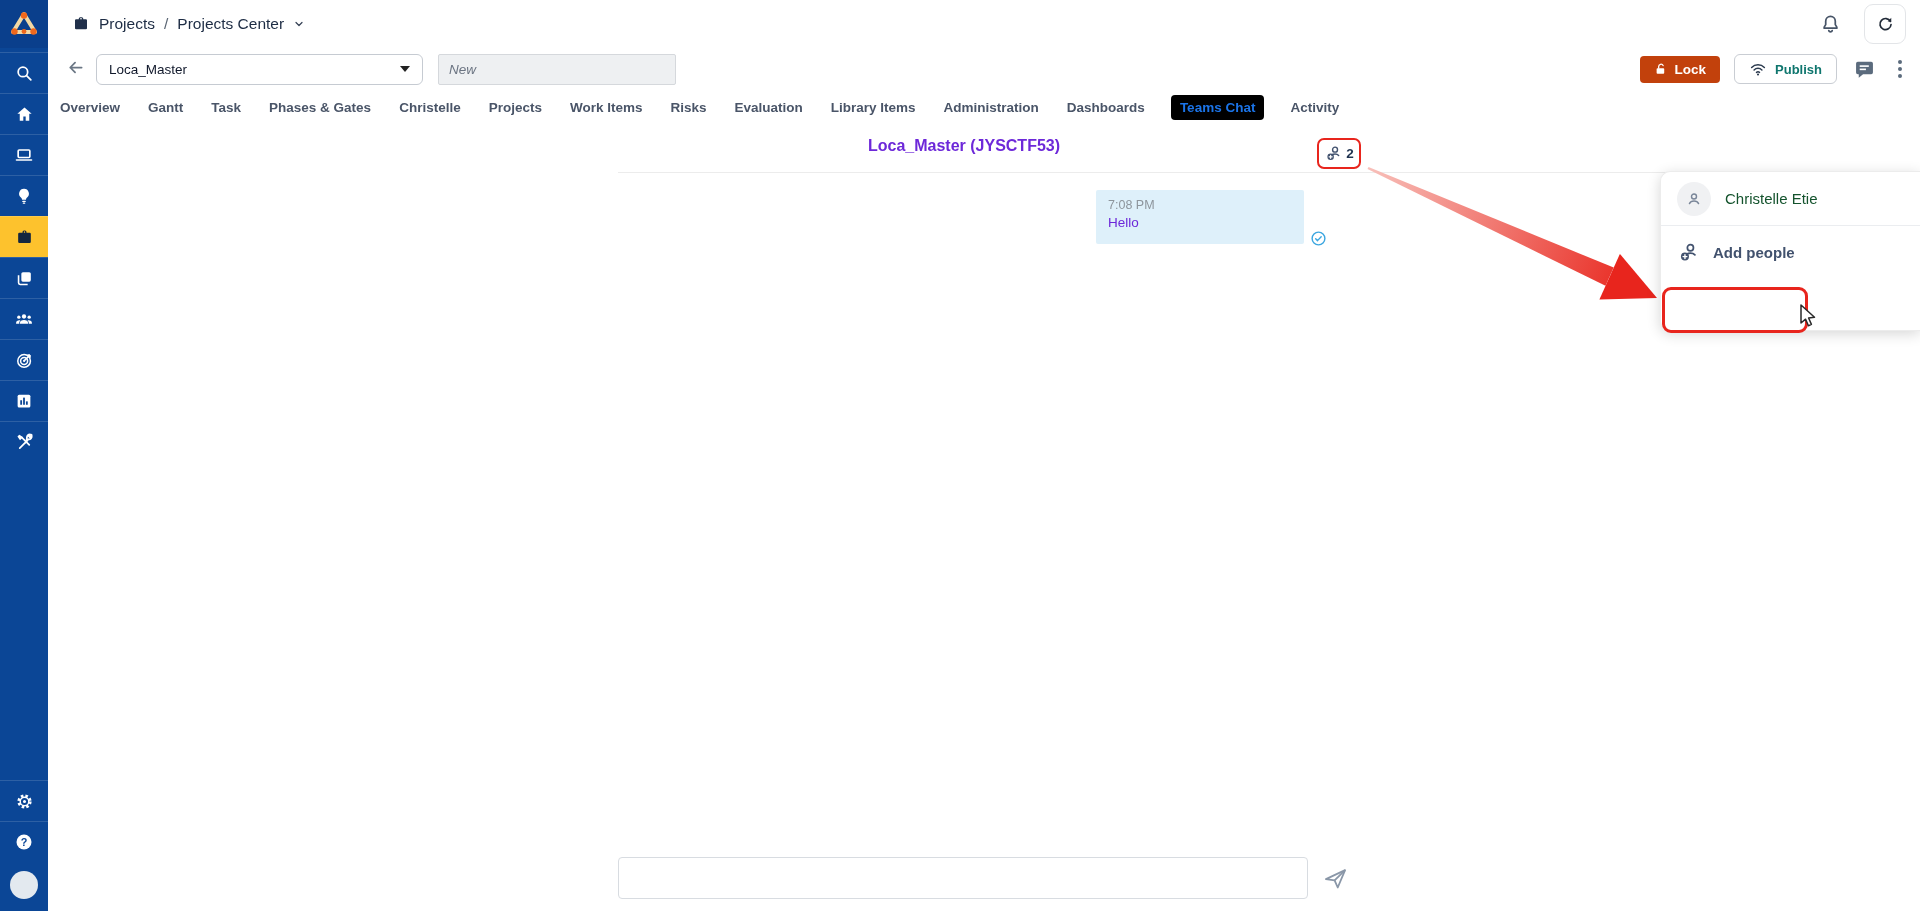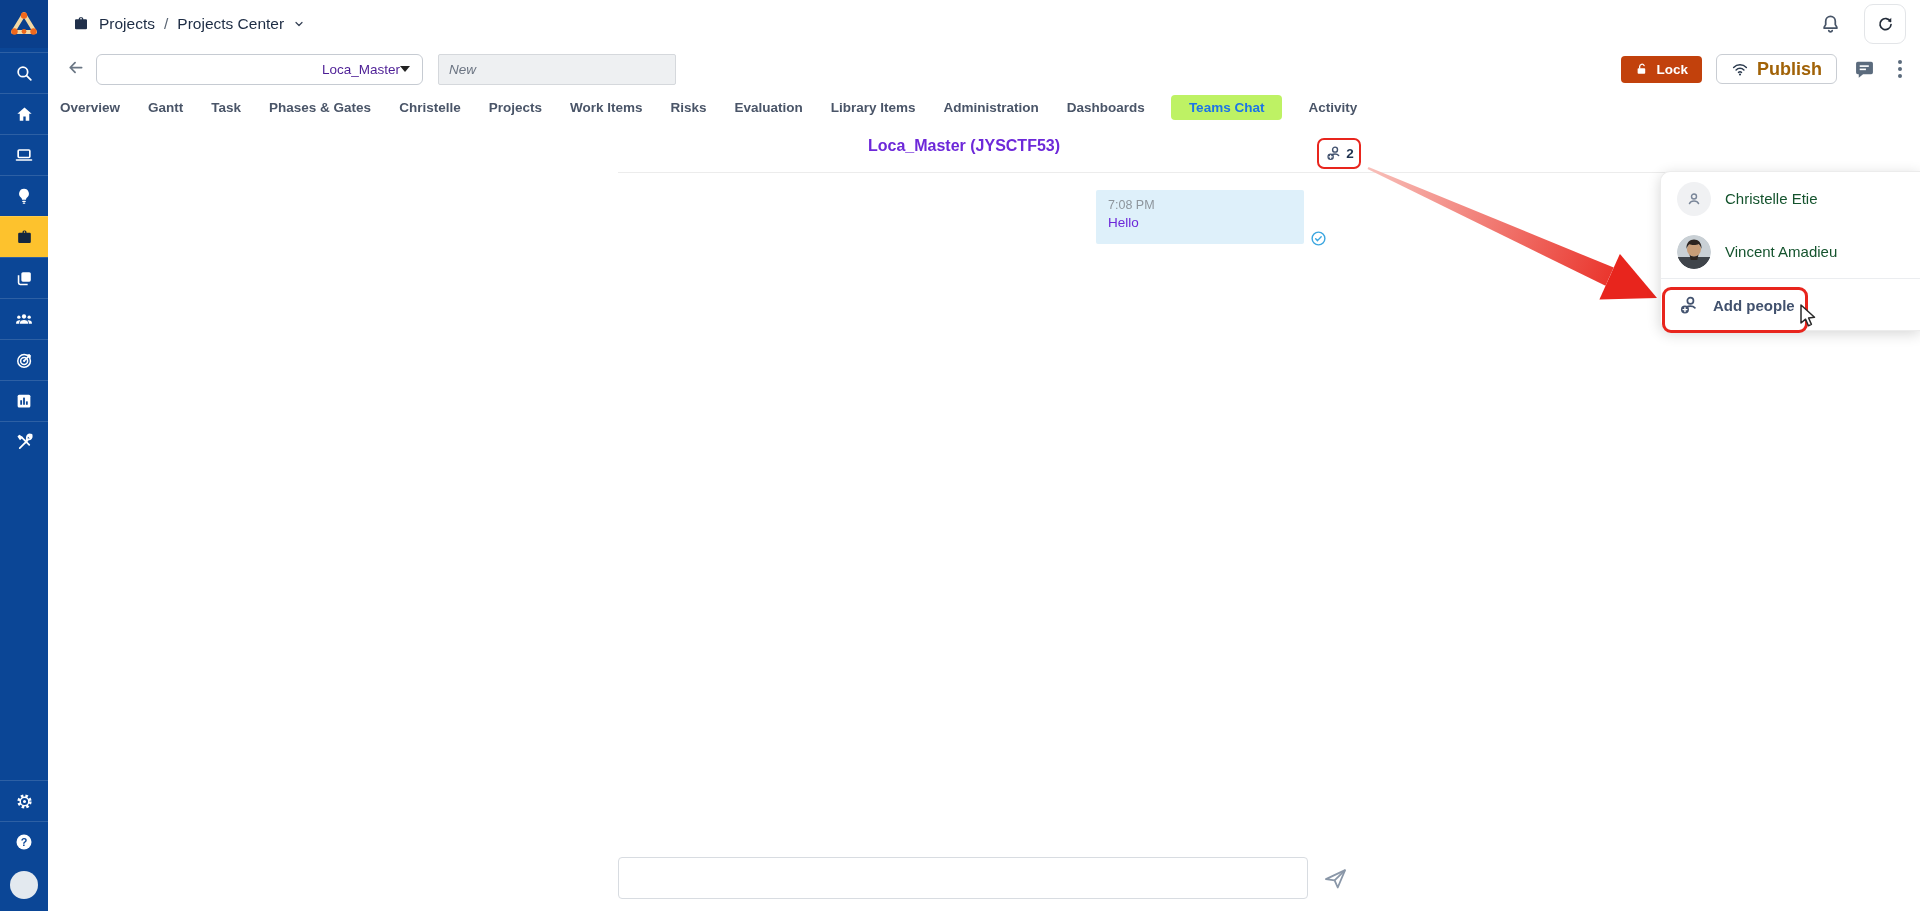--- a/index.html
+++ b/index.html
@@ -23,41 +23,41 @@
   .crumb{display:flex;align-items:center;gap:9px;font-size:15.5px;color:#1d2c44;font-weight:500;text-align:right;}
   .crumb .sep{color:#5a6573;font-weight:400;}
   .top-right{margin-left:auto;display:flex;align-items:center;gap:22px;}
   .icon-btn{background:none;border:none;padding:0;cursor:pointer;display:flex;align-items:center;}
   .refresh-box{width:40px;height:38px;border:1px solid #e3e5e8;border-radius:9px;background:#fff;
                display:flex;align-items:center;justify-content:center;cursor:pointer;}
 
   .toolbar{height:42px;display:flex;align-items:center;padding:0 14px 0 17px;}
   .back{color:#6a7684;font-size:21px;background:none;border:none;cursor:pointer;padding:0;line-height:1;}
   .select{width:327px;height:31px;margin-left:10px;border:1px solid #c6cbd2;border-radius:6px;background:#fff;
-          display:flex;align-items:center;justify-content:flex-end;padding:0 12px;font-size:13.5px;
-          color:#4c1d95;cursor:pointer;box-sizing:border-box;}
+          display:flex;align-items:center;justify-content:space-between;padding:0 12px;font-size:13.5px;
+          color:#0f172a;cursor:pointer;box-sizing:border-box;}
   .caret{width:0;height:0;border-left:5px solid transparent;border-right:5px solid transparent;border-top:6px solid #222;}
   .new-input{width:238px;height:31px;margin-left:15px;border:1px solid #d5d8dc;border-radius:2px;
              background:#eef0f2;padding:0 10px;font-size:13.5px;box-sizing:border-box;
              font-family:"Liberation Sans",sans-serif;}
   .new-input::placeholder{font-style:italic;color:#6b7482;}
   .tb-right{margin-left:auto;display:flex;align-items:center;}
   .lock-btn{display:flex;align-items:center;gap:7px;background:#c2410c;color:#fff;border:none;border-radius:4px;
             height:27px;padding:0 14px;font-size:13.5px;font-weight:bold;cursor:pointer;margin-right:14px;
             font-family:"Liberation Sans",sans-serif;}
-  .publish-btn{display:flex;align-items:center;gap:8px;background:#fff;color:#a16207;border:1px solid #c9cdd3;
-               border-radius:6px;height:30px;padding:0 14px;font-size:18px;font-weight:bold;cursor:pointer;
+  .publish-btn{display:flex;align-items:center;gap:8px;background:#fff;color:#0f766e;border:1px solid #c9cdd3;
+               border-radius:6px;height:30px;padding:0 14px;font-size:13px;font-weight:bold;cursor:pointer;
                margin-right:16px;font-family:"Liberation Sans",sans-serif;}
   .kebab{display:flex;flex-direction:column;gap:3px;margin-left:18px;cursor:pointer;padding:2px 4px;}
   .kebab i{width:4px;height:4px;border-radius:50%;background:#5b6b7d;display:block;}
 
   .tabs{height:34px;display:flex;align-items:center;gap:24px;padding-left:10px;font-size:13.5px;
         font-weight:bold;color:#4a5568;}
   .tab{cursor:pointer;white-space:nowrap;padding:5px 2px;}
-  .tab.active{color:#1b74e8;background:#bef264;border-radius:4px;padding:5px 18px;}
+  .tab.active{color:#1b74e8;background:#000000;border-radius:4px;padding:5px 9px;}
 
   
   .chat-title{position:absolute;left:618px;top:137px;width:692px;text-align:center;font-size:16px;
               font-weight:bold;color:#6d28d9;}
   .chat-divider{position:absolute;left:618px;right:0;top:172px;height:1px;background:#ececec;}
   .members-chip{position:absolute;left:1317px;top:138px;width:44px;height:31px;border:2.5px solid #e8251d;
                 border-radius:7px;display:flex;align-items:center;justify-content:center;gap:3px;
                 box-sizing:border-box;cursor:pointer;background:#fff;}
   .members-chip .cnt{font-size:13.5px;font-weight:bold;color:#1f3350;}
 
@@ -320,39 +320,20 @@
   <div class="panel">
     <div class="p-row">
       <div class="av" style="background:#f0f1f3;display:flex;align-items:center;justify-content:center;">
         <svg width="20" height="20" viewBox="0 0 24 24">
           <circle cx="12" cy="9" r="3" fill="none" stroke="#7a8699" stroke-width="1.7"></circle>
           <path d="M6.5 17.5c1-2.2 3.1-3.2 5.5-3.2s4.5 1 5.5 3.2" fill="none" stroke="#7a8699" stroke-width="1.7" stroke-linecap="round"></path>
         </svg>
       </div>
       <span>Christelle Etie</span>
     </div>
-    <div class="p-row">
-      <div class="av">
-        <svg width="34" height="34" viewBox="0 0 34 34">
-          <defs>
-              <clipPath id="avc">
-                <circle cx="17" cy="17" r="17"></circle>
-              </clipPath>
-            </defs>
-          <g clip-path="url(#avc)">
-            <rect width="34" height="34" fill="#c9d0d5"></rect>
-            <rect y="22" width="34" height="12" fill="#3f444a"></rect>
-            <circle cx="17" cy="14.5" r="7" fill="#c79d78"></circle>
-            <path d="M9.5 14c-.5-6.5 3.5-9.5 7.5-9.5s8 3 7.5 9.5c-.6-2.4-2-4.4-3-4.9-1.5 1.2-7 1.4-9 .2-1.2.8-2.6 2.7-3 4.7z" fill="#2c2420"></path>
-            <path d="M12.5 19.5c1.5 2.5 7.5 2.5 9 0l-1.2 5.5h-6.6z" fill="#2c2420"></path>
-          </g>
-        </svg>
-      </div>
-      <span>Vincent Amadieu</span>
-    </div>
     <div class="p-row add">
       <svg width="23" height="21" viewBox="0 0 24 22">
         <circle cx="14" cy="6" r="3.2" fill="none" stroke="#42526e" stroke-width="1.8"></circle>
         <path d="M8.2 16.5c.3-3.2 2.8-4.8 5.8-4.8 1.9 0 3.6.6 4.7 1.8" fill="none" stroke="#42526e" stroke-width="1.8" stroke-linecap="round"></path>
         <circle cx="8.3" cy="15.3" r="4.2" fill="#42526e"></circle>
         <path d="M8.3 13.3v4m-2-2h4" stroke="#fff" stroke-width="1.5" stroke-linecap="round"></path>
       </svg>
       <span>Add people</span>
     </div>
   </div>

